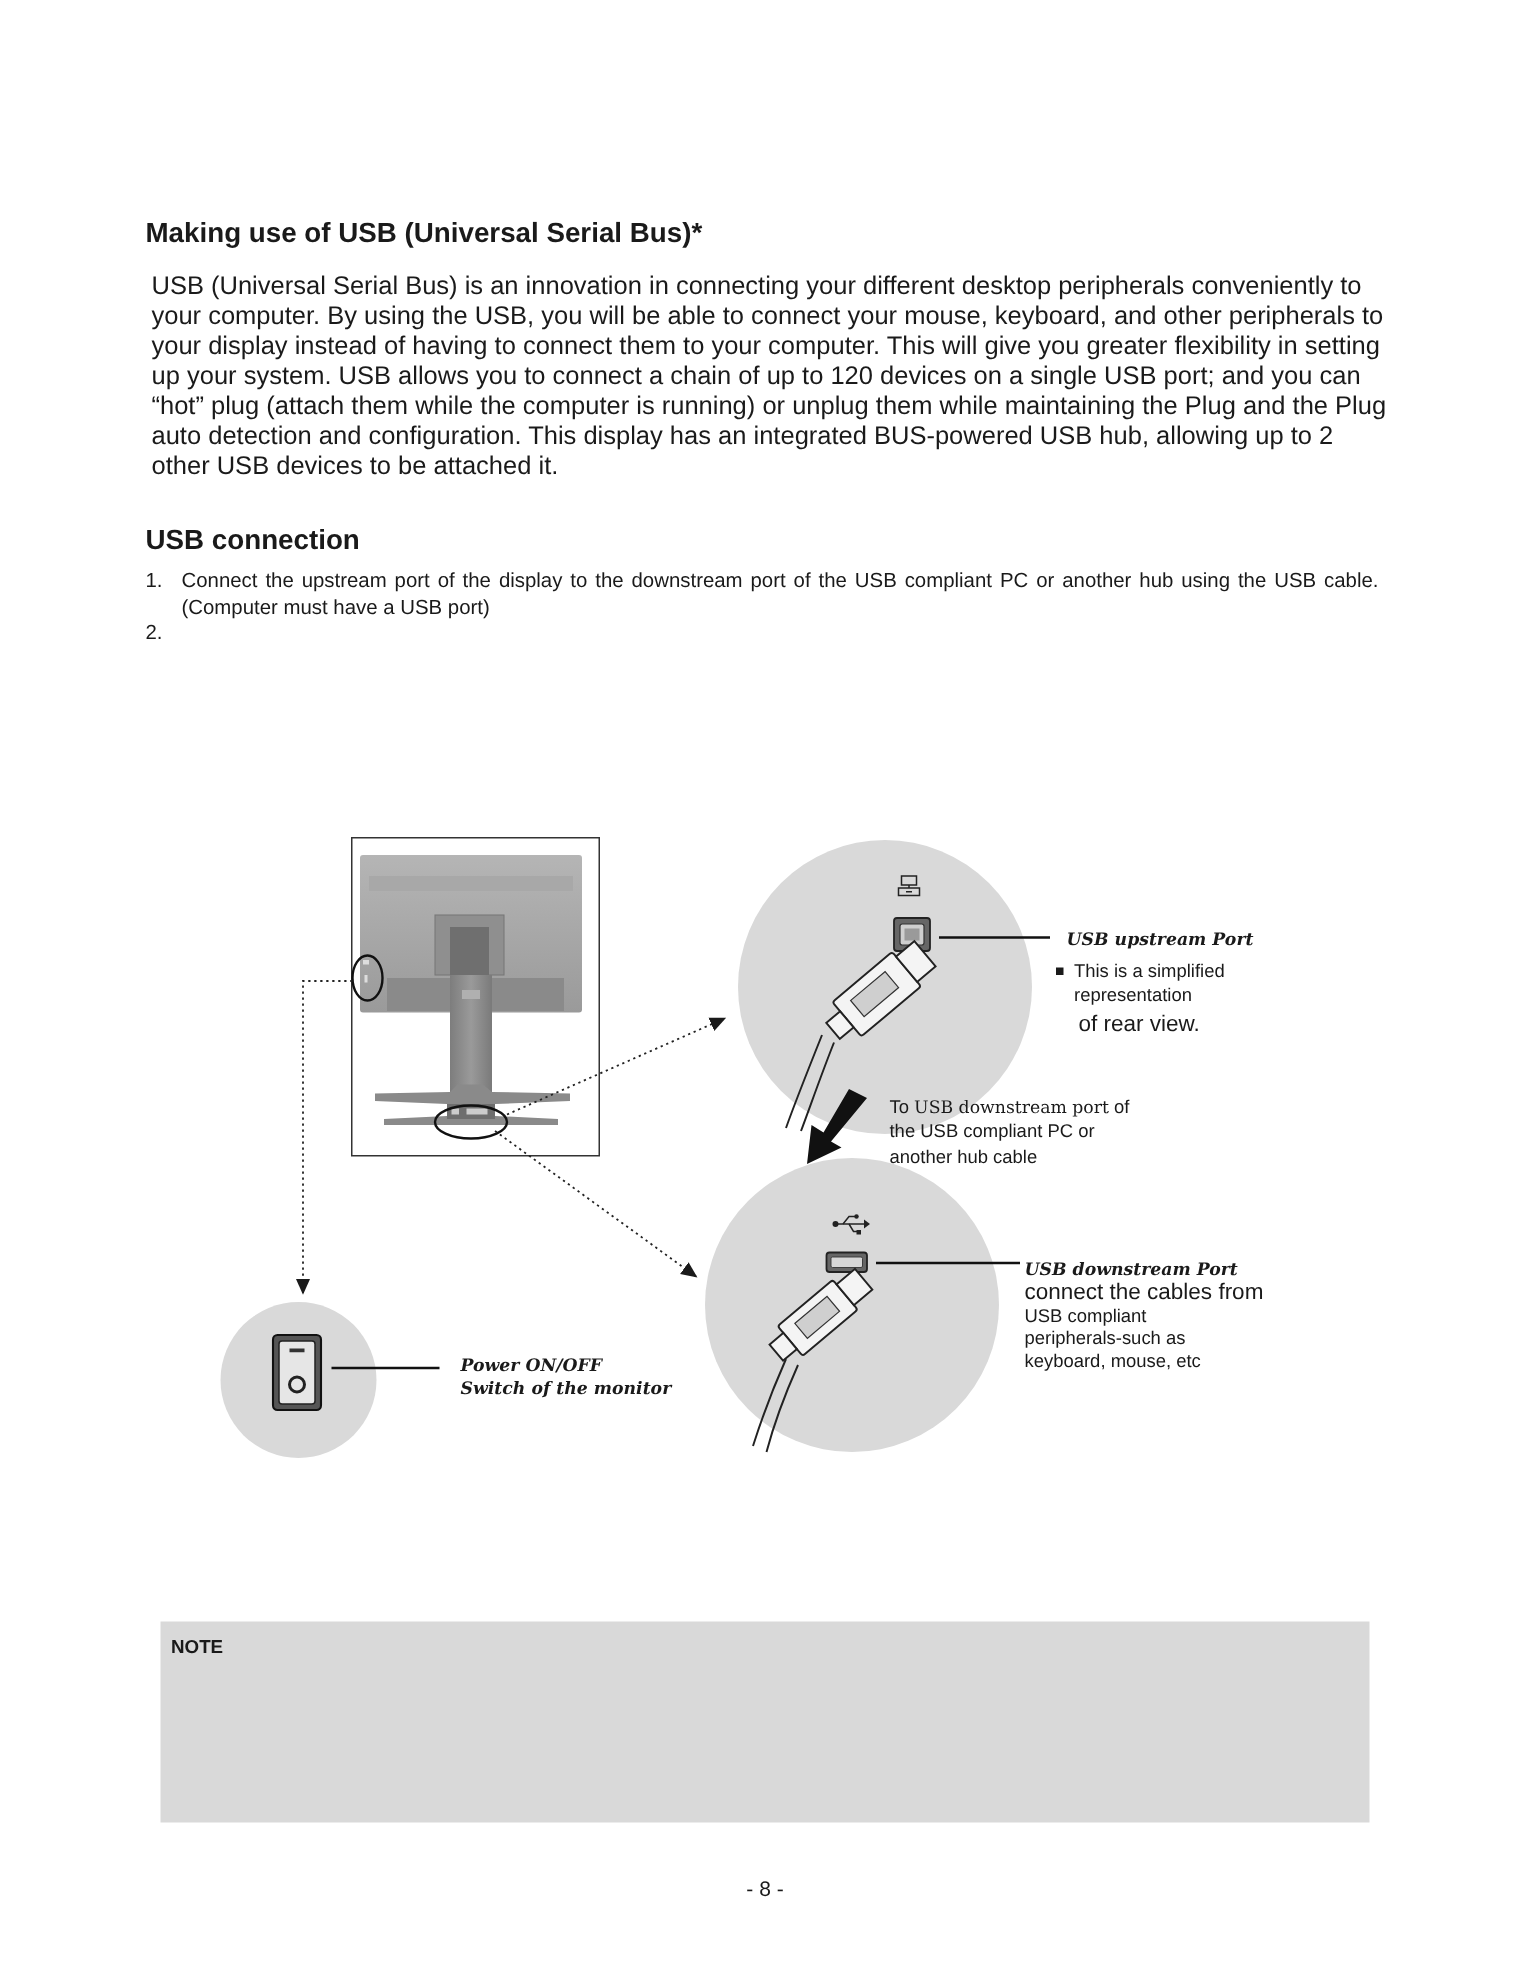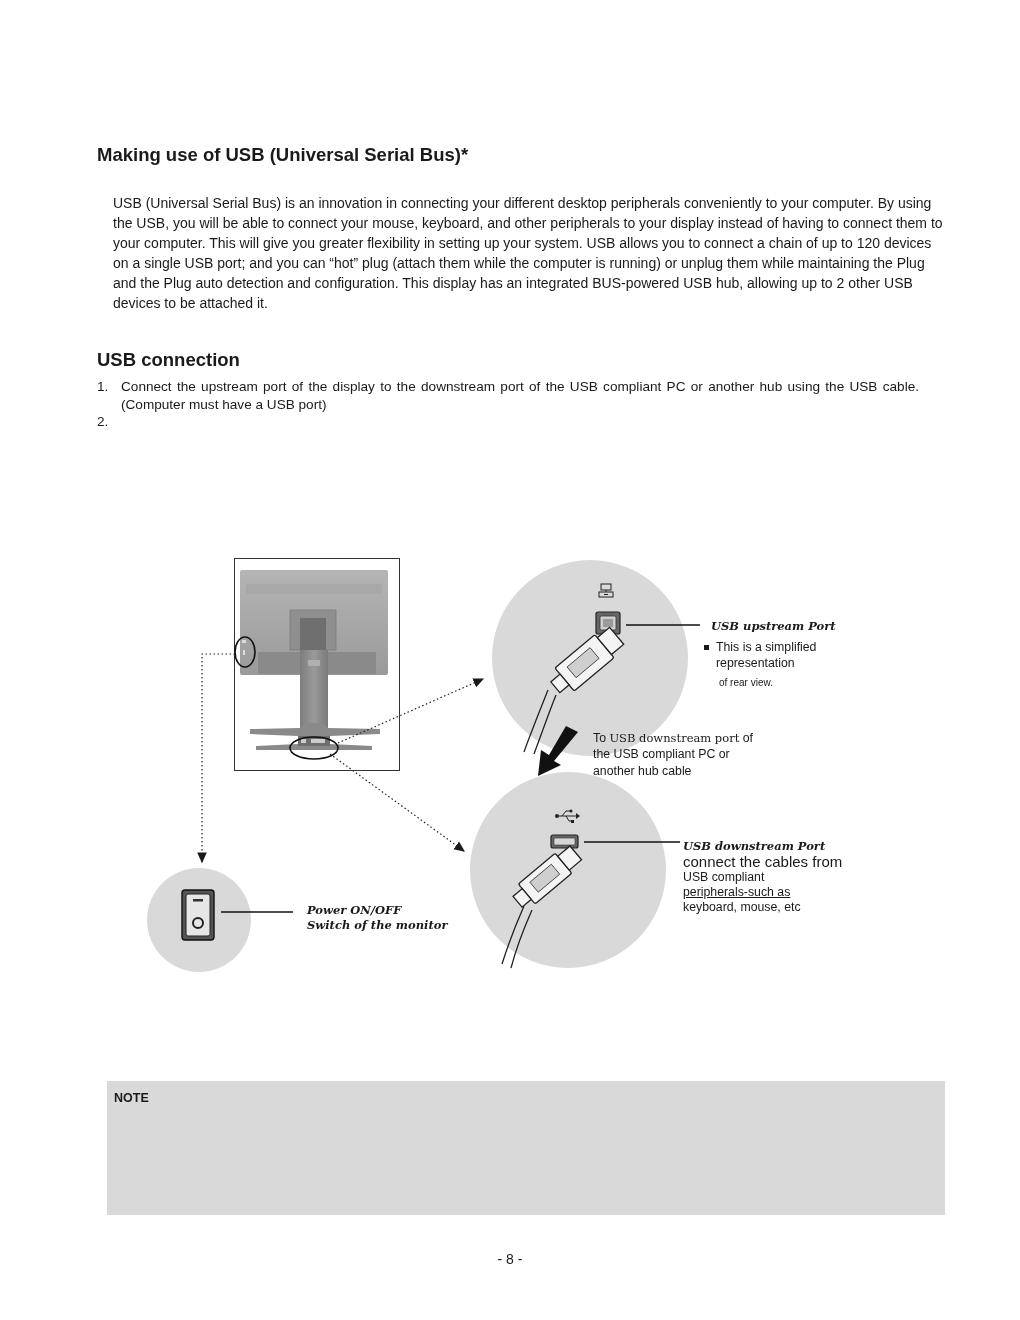--- a/index.html
+++ b/index.html
@@ -1,33 +1,33 @@
 <!DOCTYPE html>
 <html><head>
 <meta charset="utf-8">
 <style>
   html, body { margin:0; padding:0; background:#fff; }
   body { width:1020px; height:1320px; position:relative; overflow:hidden;
          font-family:"Liberation Sans", sans-serif; color:#1a1a1a; }
   .h1 { position:absolute; left:97px; top:144px; font-size:18.5px; font-weight:bold; margin:0; }
-  .para { position:absolute; left:97px; top:177px; width:830px; font-size:14px; line-height:20px; margin:16px; }
+  .para { position:absolute; left:97px; top:177px; width:830px; font-size:17px; line-height:20px; margin:4px; }
   .h2 { position:absolute; left:97px; top:349px; font-size:18.5px; font-weight:bold; margin:0; }
   .steps { position:absolute; left:97px; top:378px; width:822px; font-size:13.6px; line-height:17.5px; margin:0; padding:0; list-style:none; }
   .steps li { position:relative; padding-left:24px; text-align:justify; text-align-last:left; }
   .steps li .num { position:absolute; left:0; top:0; }
   .steps li:first-child { text-align-last:left; }
 
   .diagram { position:absolute; left:0; top:540px; width:1020px; height:450px; }
   .diagram svg { position:absolute; left:0; top:0; }
 
   .lbl { position:absolute; font-size:12.5px; line-height:16px; margin:0; }
   .lbl-serif-bi { font-family:"DejaVu Serif", serif; font-style:italic; font-weight:bold; font-size:11.5px; }
   .lbl-serif { font-family:"DejaVu Serif", serif; font-size:11.5px; }
 
-  .note { position:absolute; left:107px; top:1081px; width:806px; height:134px; background:#d9d9d9;padding-left:32px; }
+  .note { position:absolute; left:107px; top:1081px; width:806px; height:134px; background:#d9d9d9; }
   .note-title { position:absolute; left:7px; top:10px; font-size:12.5px; font-weight:bold; margin:0; }
   .note-list { position:absolute; left:7px; top:28px; width:774px; margin:0; padding:0; list-style:none; font-size:12.2px; line-height:15px; }
   .note-list li { position:relative; padding-left:17px; margin-bottom:2px; text-align:justify; }
   .note-list li .bullet { position:absolute; left:3px; top:5px; width:5px; height:5px; background:#1a1a1a; }
 
   .page-num { position:absolute; left:0; width:1020px; top:1251px; text-align:center; font-size:14px; margin:0; }
 </style>
 </head>
 <body>
 
@@ -149,30 +149,30 @@
         <rect x="193" y="359" width="10" height="2.5" fill="#333"></rect>
         <circle cx="198" cy="383" r="5" fill="none" stroke="#222" stroke-width="2"></circle>
       </g>
       <line x1="221" y1="372" x2="293" y2="372" stroke="#111" stroke-width="1.6"></line>
     </g>
   </svg>
 
   <p class="lbl lbl-serif-bi" style="left:711px; top:78px;">USB upstream Port</p>
   <div style="position:absolute; left:704px; top:105px; width:5px; height:5px; background:#1a1a1a;"></div>
   <p class="lbl" style="left:716px; top:99px; font-size:12.3px; width:110px;">This is a simplified representation</p>
-  <p class="lbl" style="left:719px; top:135px; font-size:10px;">of rear view.</p>
+  <p class="lbl" style="left:719px; top:135px; font-size:15px;">of rear view.</p>
 
   <p class="lbl" style="left:593px; top:190px; font-size:12.3px;"><span>To </span><span class="lbl-serif" style="font-size:11.5px;">USB downstream port</span><span> of</span></p>
   <p class="lbl" style="left:593px; top:206px; font-size:12.3px;">the USB compliant PC or</p>
   <p class="lbl" style="left:593px; top:223px; font-size:12.3px;">another hub cable</p>
 
   <p class="lbl lbl-serif-bi" style="left:683px; top:298px;">USB downstream Port</p>
   <p class="lbl" style="left:683px; top:314px; font-size:15px;">connect the cables from</p>
   <p class="lbl" style="left:683px; top:329px; font-size:12.3px;">USB compliant</p>
-  <p class="lbl" style="left:683px; top:344px; font-size:12.3px;text-decoration:underline;">peripherals-such as</p>
+  <p class="lbl" style="left:683px; top:344px; font-size:12.3px;">peripherals-such as</p>
   <p class="lbl" style="left:683px; top:359px; font-size:12.3px;">keyboard, mouse, etc</p>
 
   <p class="lbl lbl-serif-bi" style="left:307px; top:362px;">Power ON/OFF</p>
   <p class="lbl lbl-serif-bi" style="left:307px; top:377px;">Switch of the monitor</p>
 </div>
 
 <div class="note">
   <p class="note-title">NOTE</p>
   <ul class="note-list">
   </ul>

